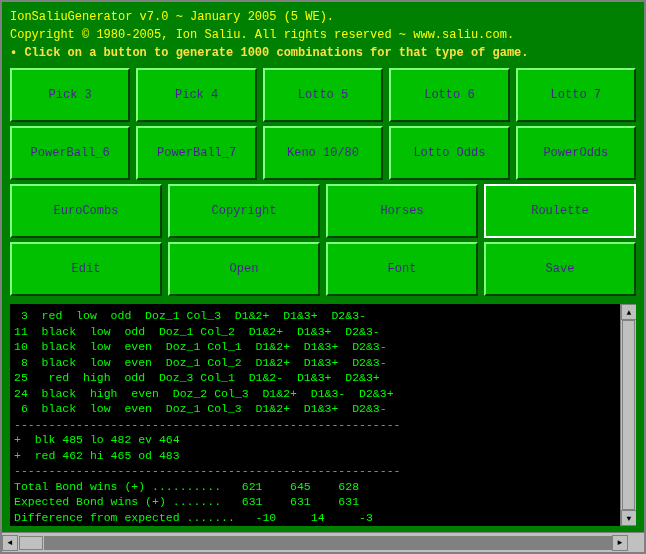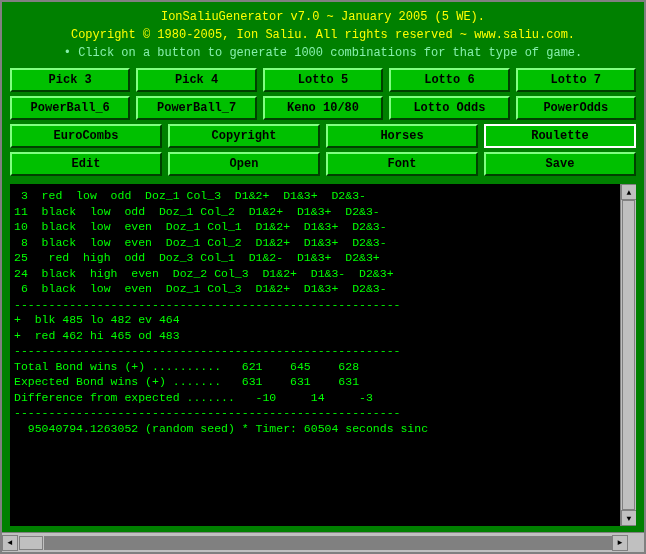--- a/index.html
+++ b/index.html
@@ -18,46 +18,45 @@
       border: 2px solid #808080;
       display: flex;
       flex-direction: column;
     }
     .title-bar {
       background: #008000;
       padding: 6px 8px 2px 8px;
       color: #ffff00;
       font-size: 12px;
       line-height: 1.5;
-      text-align: center;
     }
     .title-bar .line1 { color: #ffff00; }
     .title-bar .line2 { color: #ffff00; }
-    .title-bar .line3 { color: #86efac; }
+    .title-bar .line3 { color: #fde047; font-weight: bold; }
     .buttons-section {
       padding: 4px 8px;
       display: flex;
       flex-direction: column;
       gap: 4px;
     }
     .button-row {
       display: flex;
       gap: 6px;
     }
     .btn {
       background: #00c000;
-      color: #000000;
+      color: #4c1d95;
       border: 2px solid #004000;
       border-top-color: #80ff80;
       border-left-color: #80ff80;
-      padding: 3px 0;
+      padding: 18px 0;
       cursor: pointer;
       font-family: 'Courier New', Courier, monospace;
       font-size: 12px;
-      font-weight: bold;
+      font-weight: normal;
       text-align: center;
       flex: 1;
     }
     .btn-roulette {
       border: 2px solid #ffffff;
       background: #00c000;
     }
     .output-area {
       flex: 1;
       margin: 4px 8px 4px 8px;

